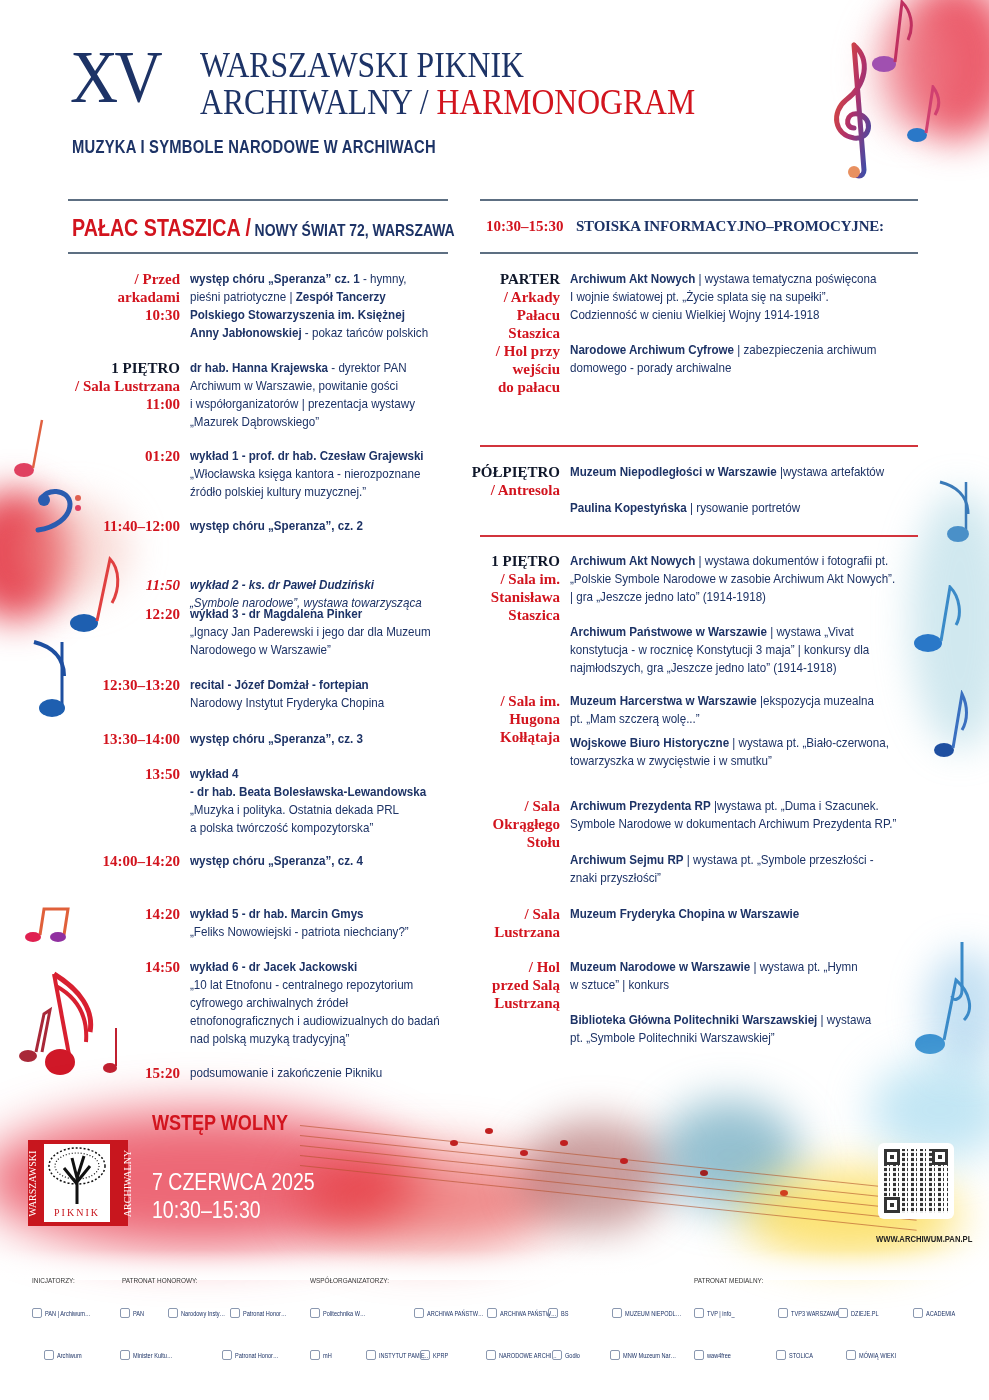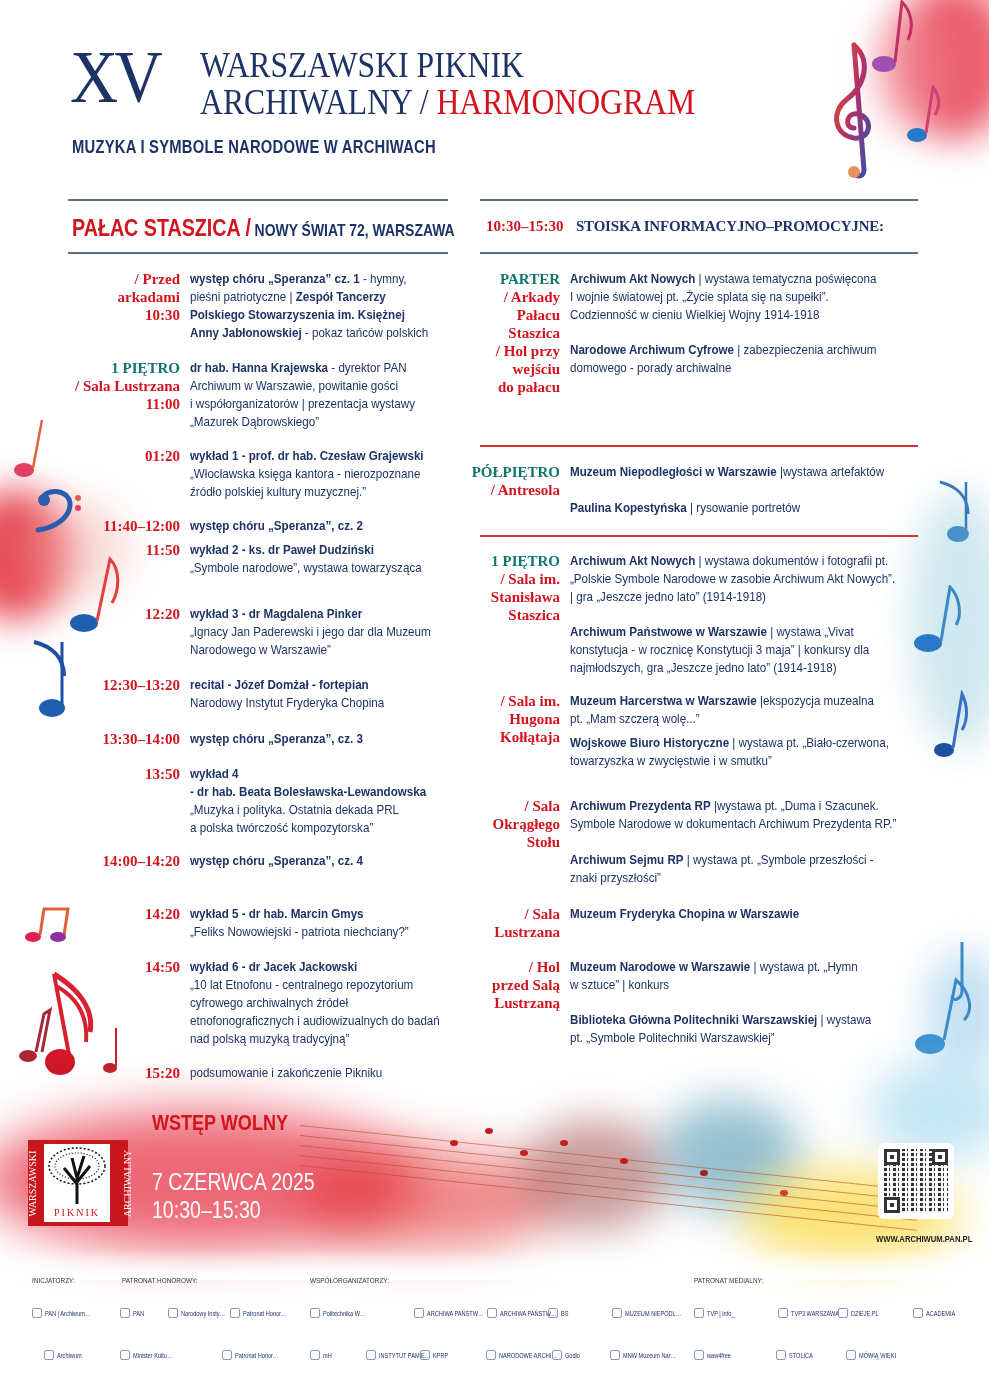--- a/index.html
+++ b/index.html
@@ -25,21 +25,21 @@
   .venue .v1 { font-family:"Liberation Sans", sans-serif; font-weight:bold; font-size:24px; color:#d2141e; }
   .venue .v2 { font-family:"Liberation Sans", sans-serif; font-weight:bold; font-size:17px; color:#1d3366; }
 
   .stoiska-hdr { position:absolute; left:486px; top:217px; white-space:nowrap; }
   .stoiska-hdr .t { font-family:"Liberation Serif", serif; font-weight:bold; font-size:15px; color:#d2141e; }
   .stoiska-hdr .l { font-family:"Liberation Serif", serif; font-weight:bold; font-size:15px; color:#1d3366; margin-left:8px; letter-spacing:-0.2px; }
 
   
   .row { position:absolute; display:flex; }
   .row .time { text-align:right; font-family:"Liberation Serif", serif; font-weight:bold; font-size:15px; line-height:18px; color:#d2141e; padding-right:10px; white-space:pre-line; }
-  .row .time .navy { color:#0f766e; }
+  .row .time .navy { color:#0f172a; }
   .row .desc { font-family:"Liberation Sans Narrow","Liberation Sans", sans-serif; font-size:13.5px; line-height:18px; color:#1d3366; }
   .desc .b { font-weight:bold; }
   .desc .line { display:block; white-space:nowrap; transform:scaleX(0.86); transform-origin:left; }
   .left .time { width:130px; }
   .left { left:60px; }
   .right .time { width:108px; }
   .right { left:462px; }
 
   
   .wstep { position:absolute; left:152px; top:1110px; font-family:"Liberation Sans", sans-serif; font-weight:bold; font-size:22px; color:#d2141e; transform:scaleX(0.82); transform-origin:left; white-space:nowrap; }
@@ -229,21 +229,21 @@
         <span class="line"><span>„Włocławska księga kantora - nierozpoznane</span></span>
         <span class="line"><span>źródło polskiej kultury muzycznej.”</span></span>
       </div>
     </div>
     <div class="row left" style="top: 517px;">
       <div class="time"><span>11:40–12:00</span></div>
       <div class="desc">
         <span class="line"><span class="b">występ chóru „Speranza”, cz. 2</span></span>
       </div>
     </div>
-    <div class="row left" style="top: 541px;">
+    <div class="row left" style="top: 576px; font-style: italic;">
       <div class="time"><span>11:50</span></div>
       <div class="desc">
         <span class="line"><span class="b">wykład 2 - ks. dr Paweł Dudziński</span></span>
         <span class="line"><span>„Symbole narodowe”, wystawa towarzysząca</span></span>
       </div>
     </div>
     <div class="row left" style="top: 605px;">
       <div class="time"><span>12:20</span></div>
       <div class="desc">
         <span class="line"><span class="b">wykład 3 - dr Magdalena Pinker</span></span>

